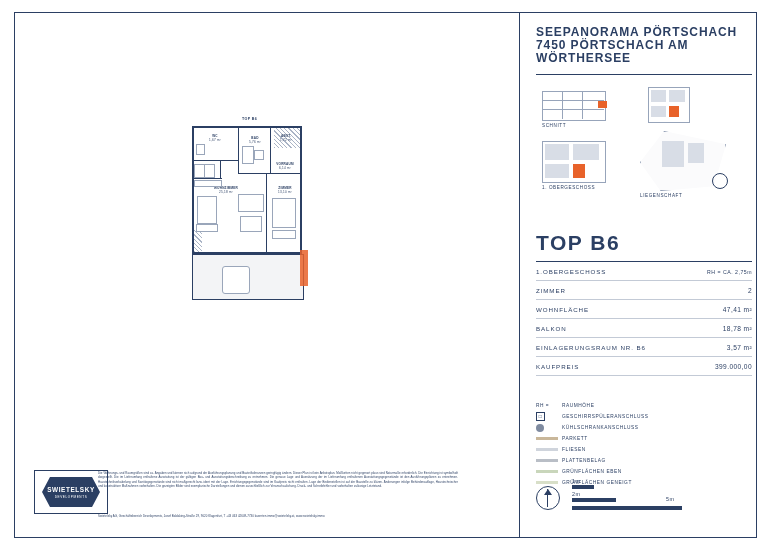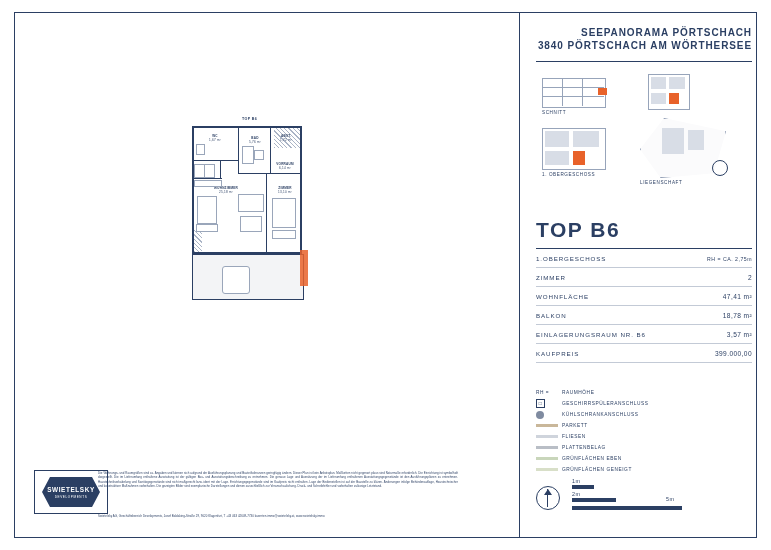--- a/index.html
+++ b/index.html
@@ -15,22 +15,22 @@
     border:1px solid #2b3f63;
     box-sizing:border-box;
   }
   .vdivider{
     position:absolute;left:519px;top:13px;bottom:13px;width:1px;background:#2b3f63;
   }
 
   
   .rpanel{position:absolute;left:536px;top:26px;width:216px;}
   .proj-title{
-    color:#2b3f63;font-size:10px;letter-spacing:.9px;line-height:13px;
-    text-align:right;font-weight:bold;
+    color:#2b3f63;font-size:12px;letter-spacing:.9px;line-height:13px;
+    font-weight:bold;
   }
   .proj-rule{height:1px;background:#2b3f63;margin:9px 0 0 0;}
 
   
   .minis{position:relative;height:140px;margin-top:10px;}
   .mini-label{
     position:absolute;color:#2b3f63;font-size:4.6px;letter-spacing:.6px;
   }
   .mini-box{position:absolute;border:.6px solid #97a4ba;background:#fff;}
   .mini-fill{position:absolute;background:#d8dde6;}
@@ -205,21 +205,21 @@
         <div class="logo-s">DEVELOPMENTS</div>
       </div>
     </div>
   </div>
   <div class="fineprint">Die Wohnungs- und Raumgrößen sind ca. Angaben und können sich aufgrund der Ausführungsplanung und Bauteiltoleranzen geringfügig ändern. Dieser Plan ist kein Anbotsplan. Maßketten nicht gegenort plaus sind Naturmaße erforderlich. Die Einrichtung ist symbolhaft dargestellt. Die im Lieferumfang enthaltene Ausstattung ist der gültigen Bau- und Ausstattungsbeschreibung zu entnehmen. Die genaue Lage und Ausnützung der im Lieferumfang enthaltenen Ausstattungsgegenstände ist den Ausführungsplänen zu entnehmen. Haustechnikverkabelung und Sanitärgegenstände sind nicht maßgerecht bzw. ident mit der Lage. Errichtungsgegenstände sind im Kaufpreis nicht enthalten. Lage der Bedienstellen ist auf der Baustelle zu klären. Änderungen infolge Behördenauflage, Haustechnischer und konstruktiver Maßnahmen vorbehalten. Die gezeigten Bilder sind exemplarische Darstellungen und dienen ausschließlich zur Veranschaulichung. Druck- und Schreibfehler und vorbehalten zulässige Letztstand.</div>
   <div class="fineprint2">Swietelsky AG, Geschäftsbereich Developments, Josef Baldaking-Straße 29, 9020 Klagenfurt, T +43 463 42609-7730 kaernten.immo@swietelsky.at, www.swietelsky.immo</div>
 
   <div class="rpanel">
     <div class="proj-title">
       <div>SEEPANORAMA PÖRTSCHACH</div>
-      <div>3840 PÖRTSCHACH AM WÖRTHERSEE</div>
+      <div>7450 PÖRTSCHACH AM WÖRTHERSEE</div>
     </div>
     <div class="proj-rule"></div>
 
     <div class="minis">
 
       <div class="mini-box" style="left:6px;top:6px;width:62px;height:28px;"></div>
       <div class="mini-line" style="left:6px;top:15px;width:62px;height:.6px;"></div>
       <div class="mini-line" style="left:6px;top:24px;width:62px;height:.6px;"></div>
       <div class="mini-line" style="left:26px;top:6px;width:.6px;height:28px;"></div>
       <div class="mini-line" style="left:46px;top:6px;width:.6px;height:28px;"></div>

